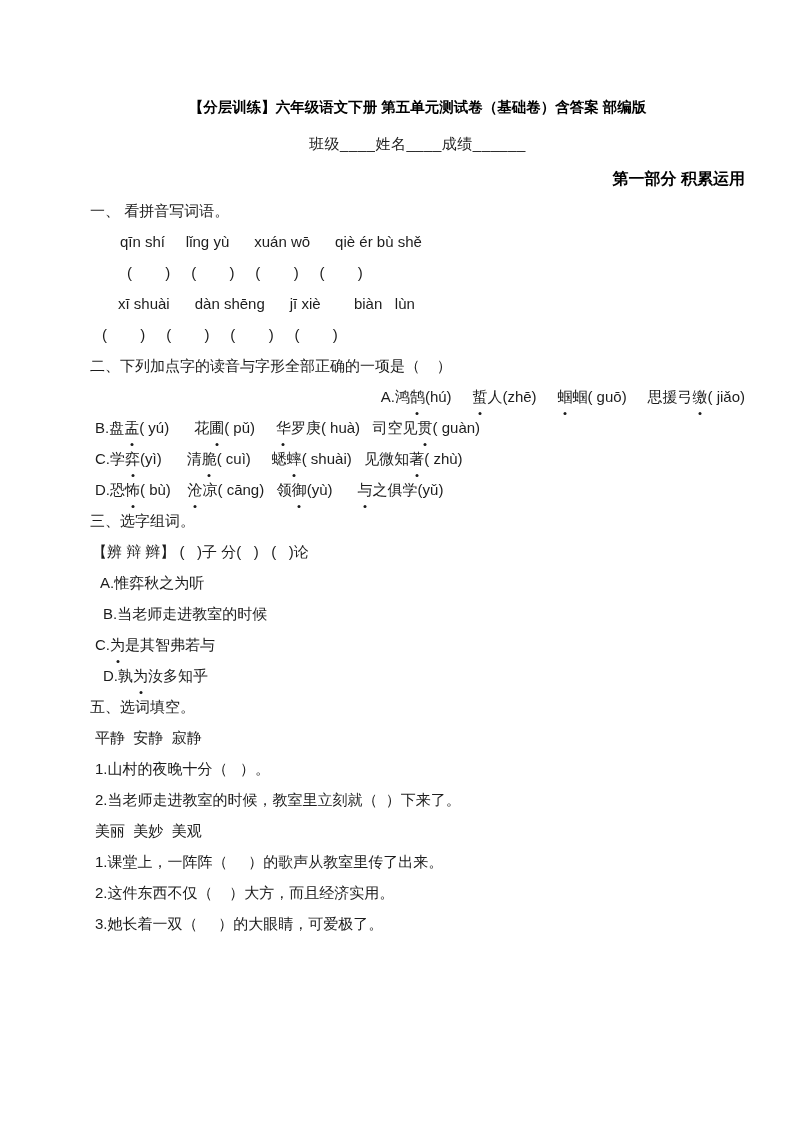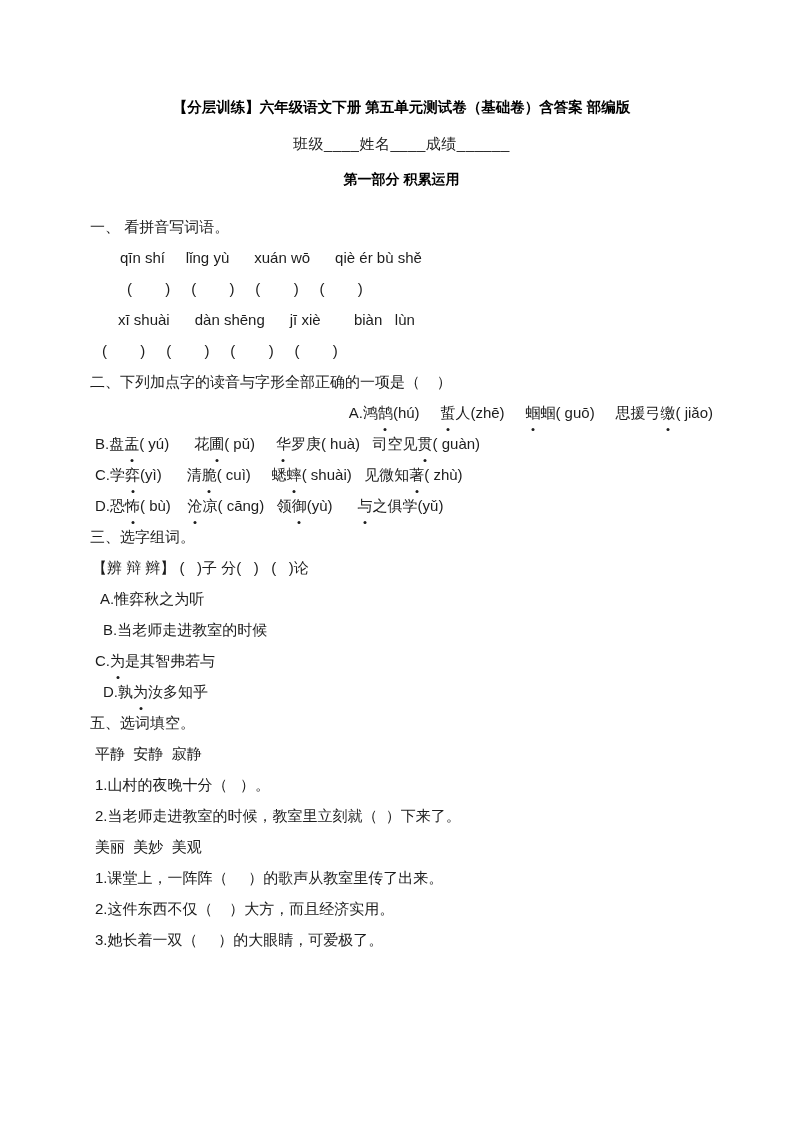--- a/index.html
+++ b/index.html
@@ -7,21 +7,21 @@
     padding: 0;
     background: #ffffff;
   }
   .page {
     position: relative;
     width: 793px;
     height: 1122px;
     margin: 0 auto;
     background: #ffffff;
     box-sizing: border-box;
-    padding: 97px 80px 0 90px;
+    padding: 97px 48px 0 90px;
     color: #1c1c1c;
     font-family: "Liberation Sans", "Liberation Serif", serif;
     font-size: 15px;
     overflow: hidden;
   }
   .doc-title {
     font-weight: bold;
     font-size: 14.5px;
     text-align: center;
     line-height: 20px;
@@ -30,29 +30,29 @@
   }
   .fields-line {
     text-align: center;
     margin-top: 17px;
     line-height: 20px;
     white-space: pre;
     letter-spacing: 0.5px;
   }
   .part-heading {
     font-weight: bold;
-    font-size: 14px;
-    text-align: center;
+    font-size: 16px;
+    text-align: right;
     margin-top: 15px;
     line-height: 20px;
     white-space: pre;
     color: #000;
   }
   .body-block {
-    margin-top: 22px;
+    margin-top: 6px;
   }
   .line {
     line-height: 31px;
     height: 31px;
     white-space: pre;
   }
   
   .i2  { padding-left: 2px; }
   .i5  { padding-left: 5px; }
   .i7  { padding-left: 7px; text-align: right; }

